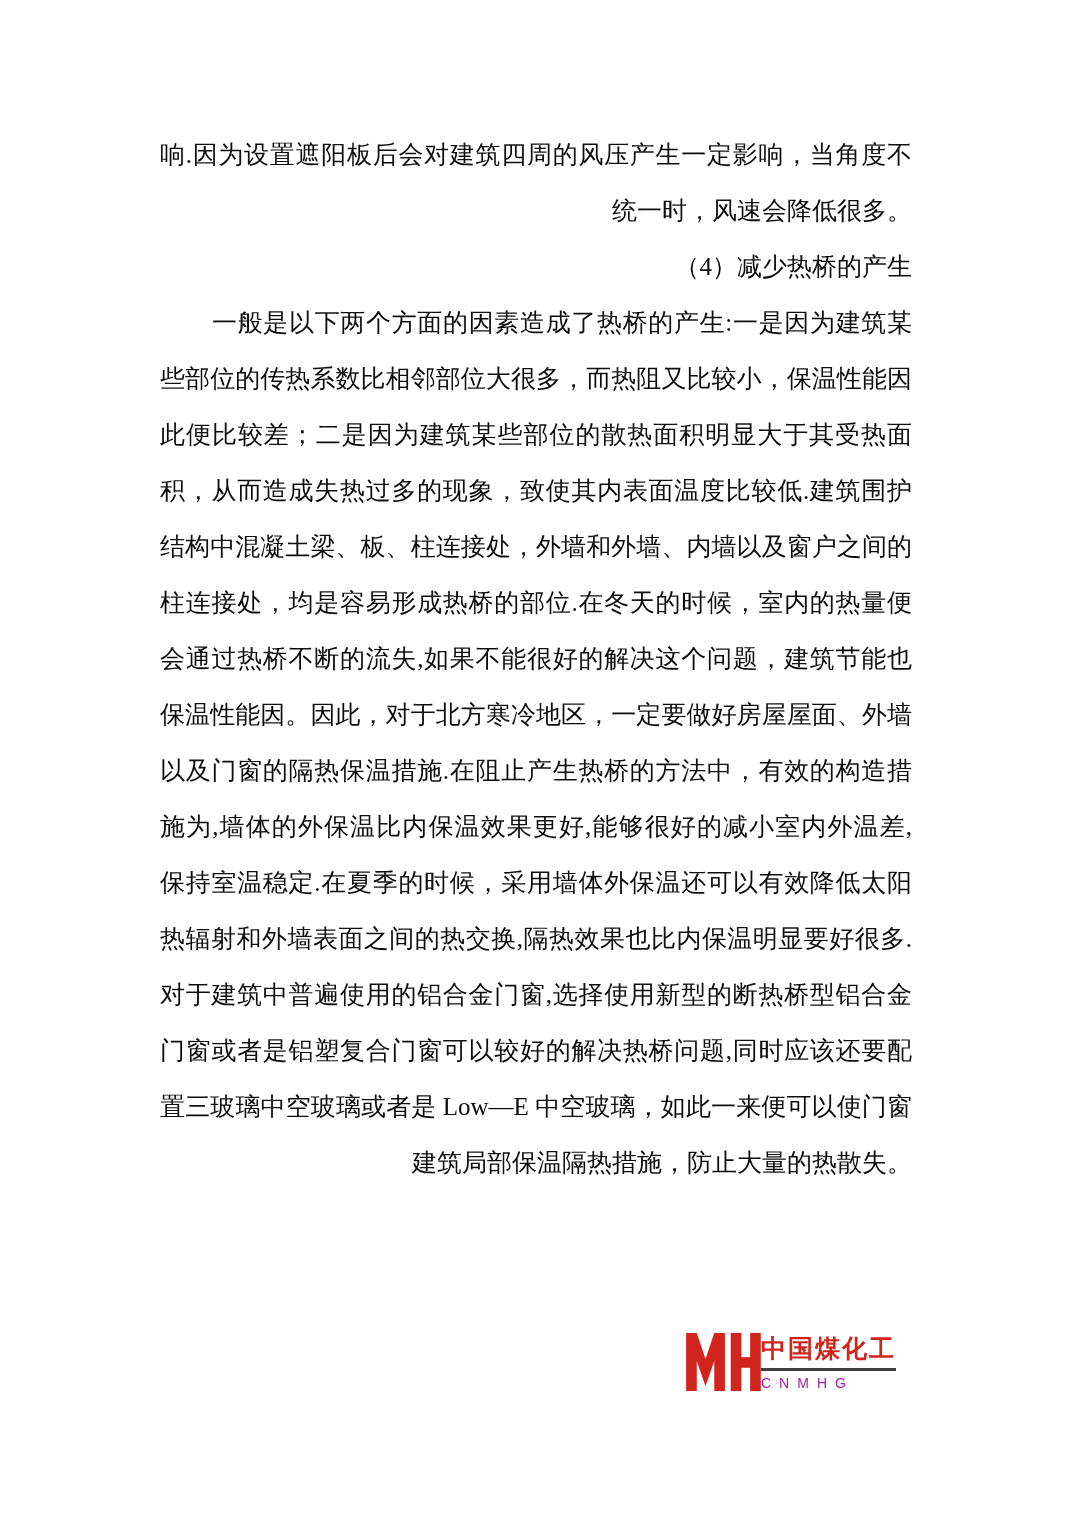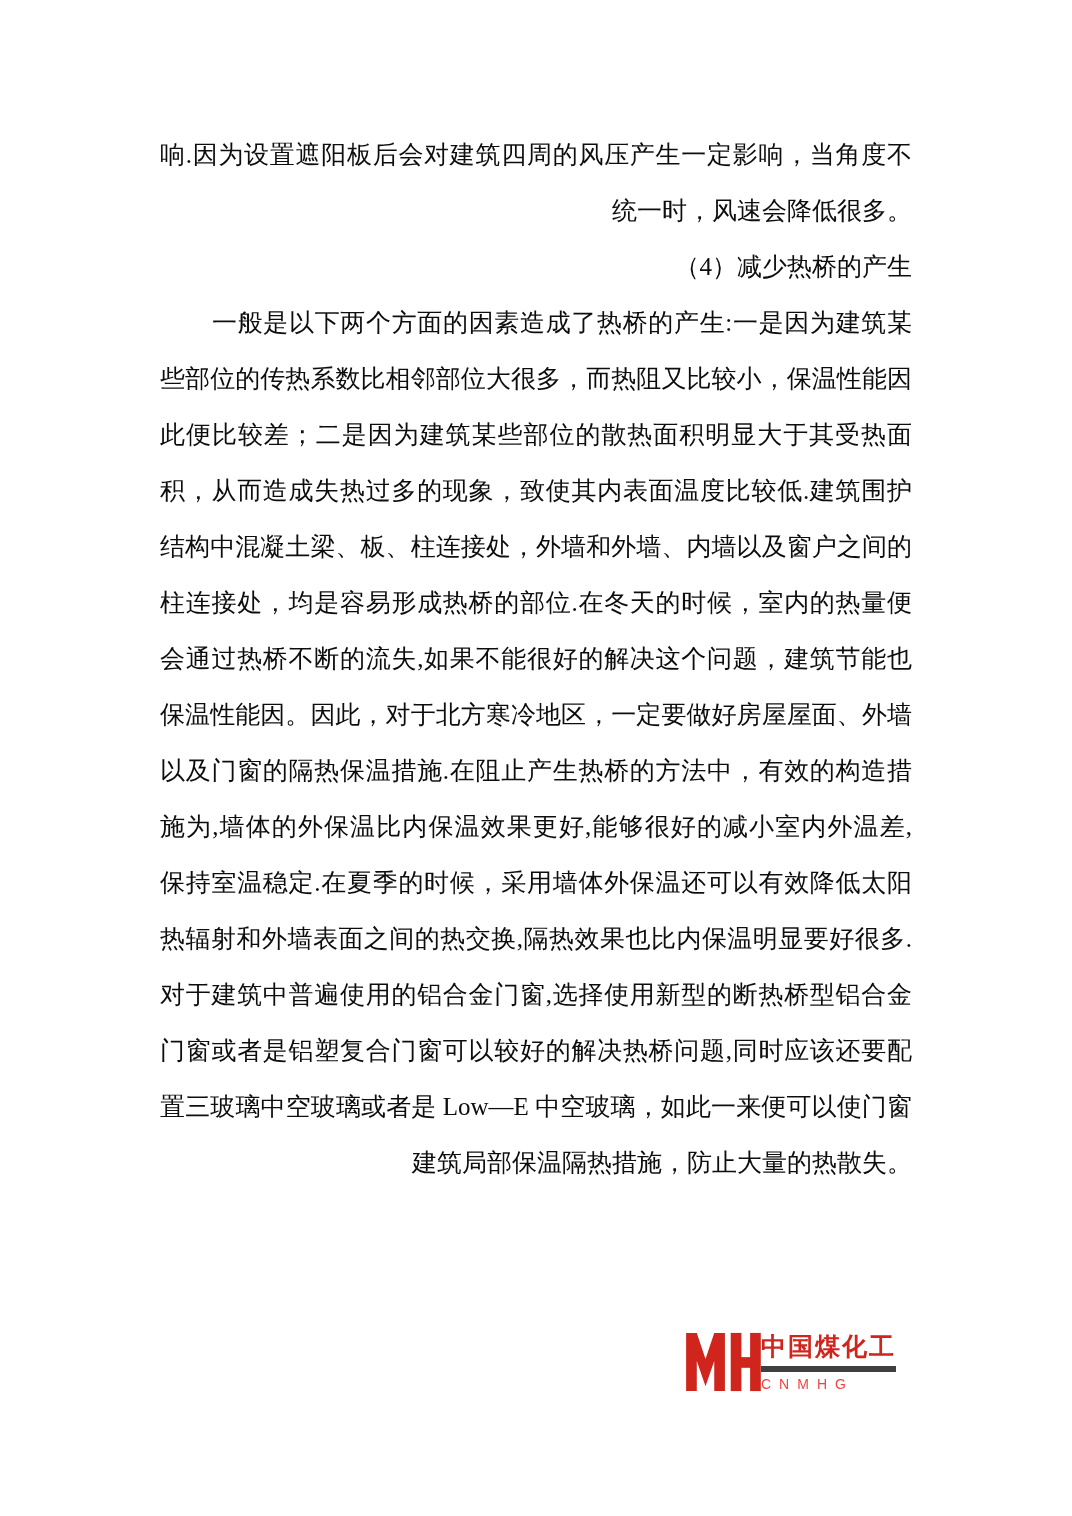--- a/index.html
+++ b/index.html
@@ -57,22 +57,22 @@
     font-weight: bold;
     font-size: 25px;
     letter-spacing: 2px;
     color: #cf251c;
     line-height: 1.2;
   }
   .logo-text .code {
     font-family: "Liberation Sans", "DejaVu Sans", sans-serif;
     font-size: 14px;
     letter-spacing: 8px;
-    color: #ef4444;
-    border-top: 6px solid #404040;
+    color: #a21caf;
+    border-top: 3px solid #404040;
     margin-top: 5px;
     padding-top: 5px;
     line-height: 1.1;
   }
 </style>
 </head>
 <body>
 
 <div class="page">
 

